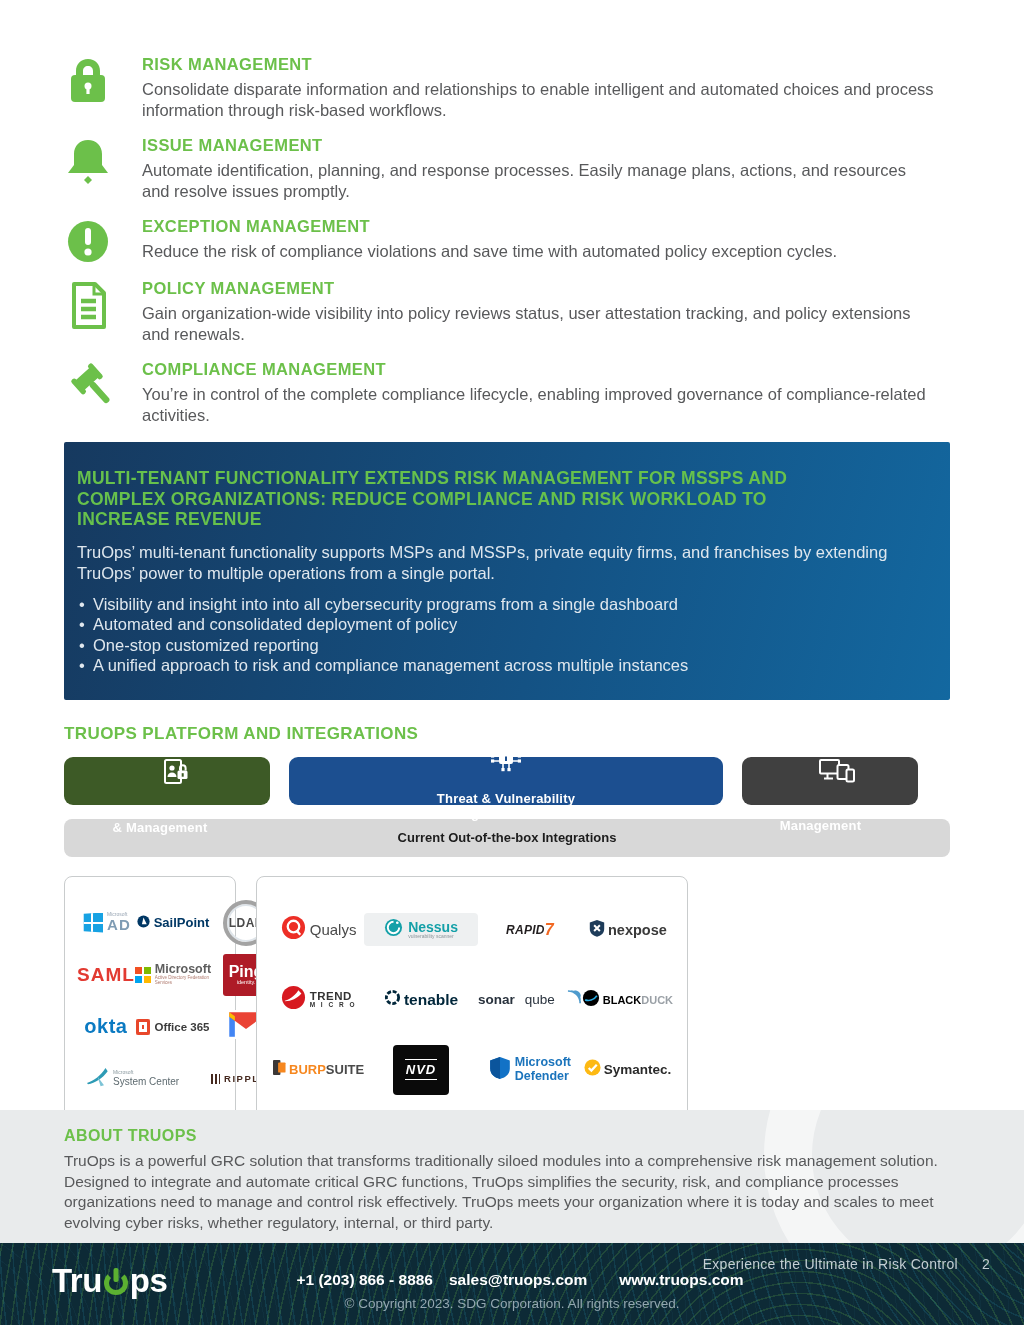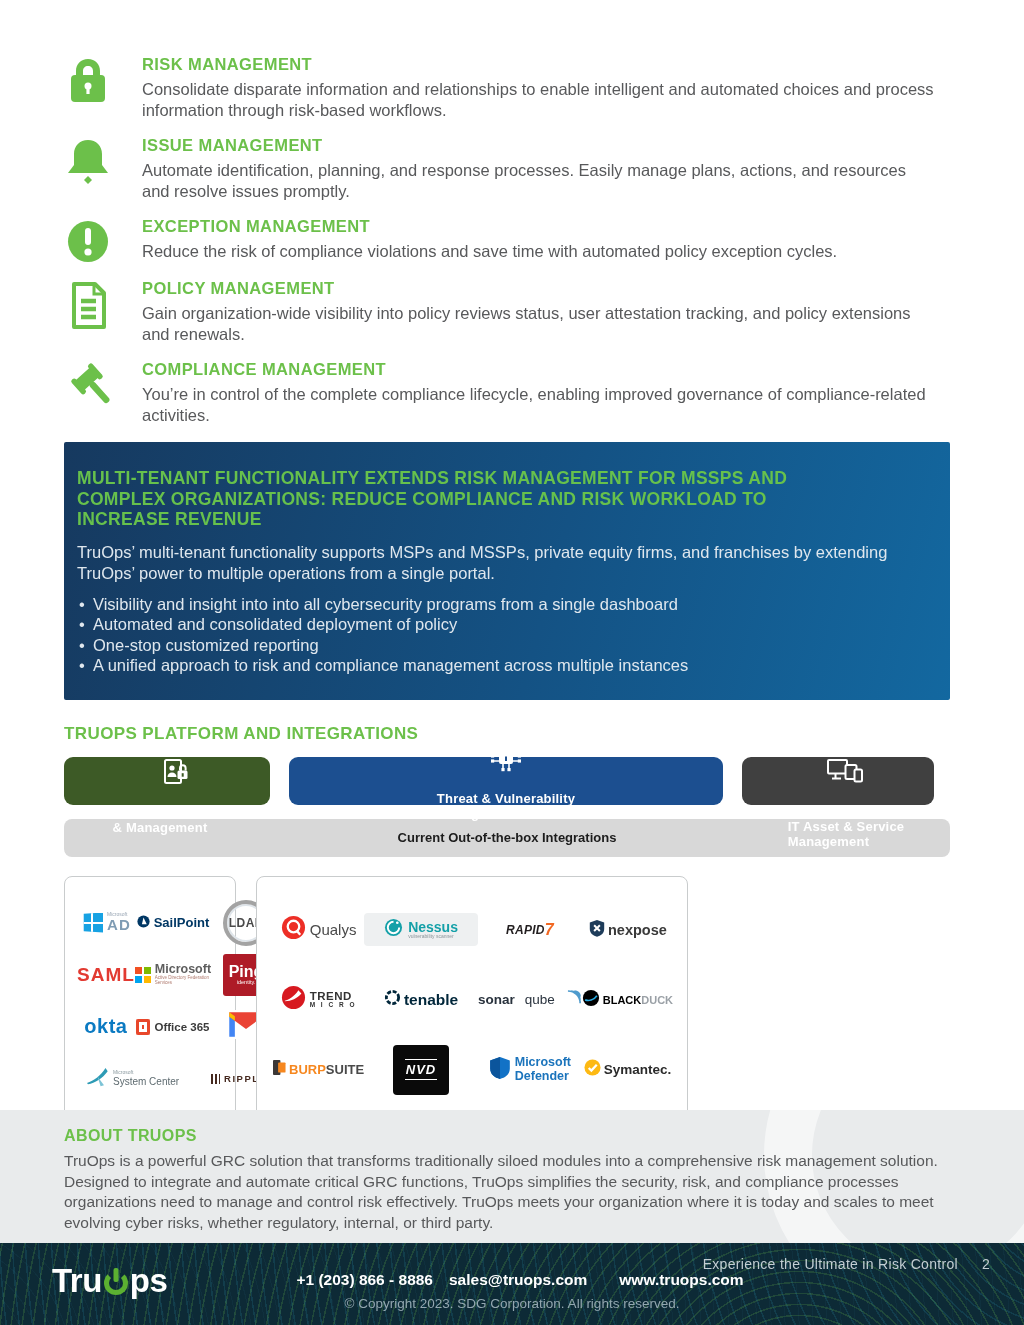--- a/index.html
+++ b/index.html
@@ -23,21 +23,21 @@
   .banner li { color:#dfe7ee; font-size:16.5px; line-height:20.5px; padding-left:16px; position:relative; }
   .banner li::before { content:"•"; position:absolute; left:2px; color:#dfe7ee; }
 
   
   .platform-heading { margin-top:24px; color:#6cc04a; font-size:17px; letter-spacing:.4px; font-weight:bold; }
   .pills { display:flex; gap:19px; margin-top:13px; }
   .pill { height:48px; border-radius:9px; display:flex; align-items:center; color:#fff;flex-direction:column; }
   .pill .plabel { font-size:13px; font-weight:bold; line-height:15px; letter-spacing:.2px; }
   .pill-green { width:206px; background:#3d5a26; padding-left:18px; gap:14px; }
   .pill-blue  { width:434px; background:#1c4f90; justify-content:center; gap:14px; }
-  .pill-gray  { width:192px; background:#404040; padding-left:16px; gap:28px; }
+  .pill-gray  { width:176px; background:#404040; padding-left:16px; gap:12px; }
 
   .int-bar { margin-top:14px; width:886px; height:38px; background:#d8d8d8; border-radius:8px;
     display:flex; align-items:center; justify-content:center; }
   .int-bar span { font-size:13px; font-weight:bold; color:#1c1c1c; }
 
   
   .cards { display:flex; gap:20px; margin-top:19px; }
   .card { background:#fff; border:1px solid #c9cccd; border-radius:8px; height:250px; }
   .card-auth { width:172px; padding:20px 12px; display:grid; grid-template-columns:repeat(3,1fr); grid-auto-rows:52px; align-items:center; justify-items:center; }
   .card-threat { width:432px; padding:18px 16px; display:grid; grid-template-columns:repeat(4,1fr); grid-auto-rows:70px; align-items:center; justify-items:center; }

